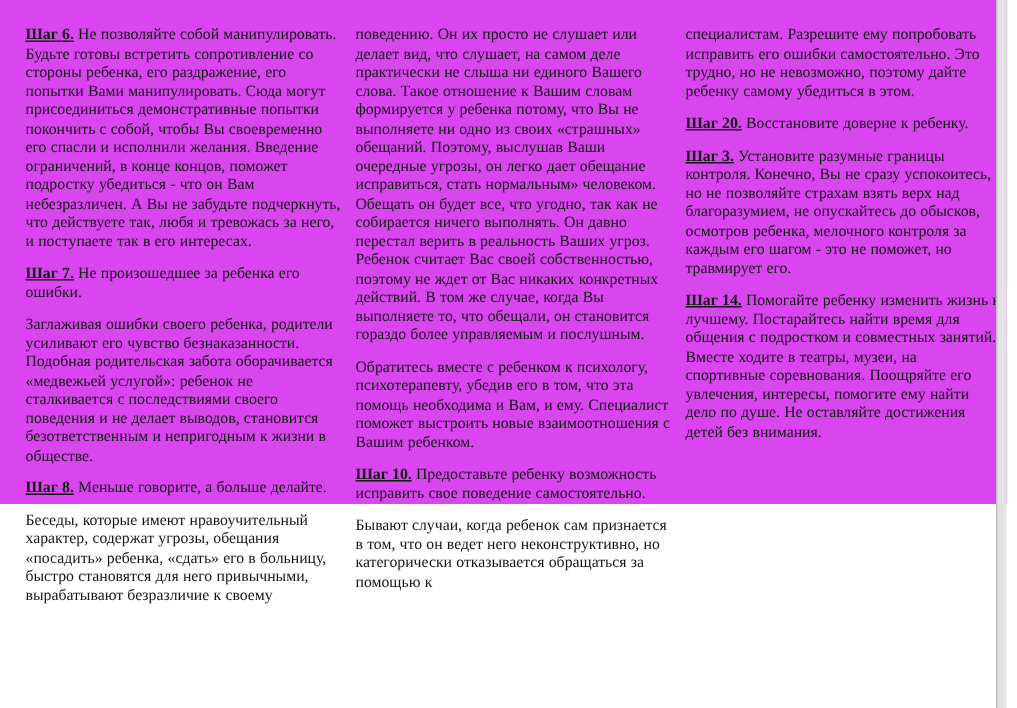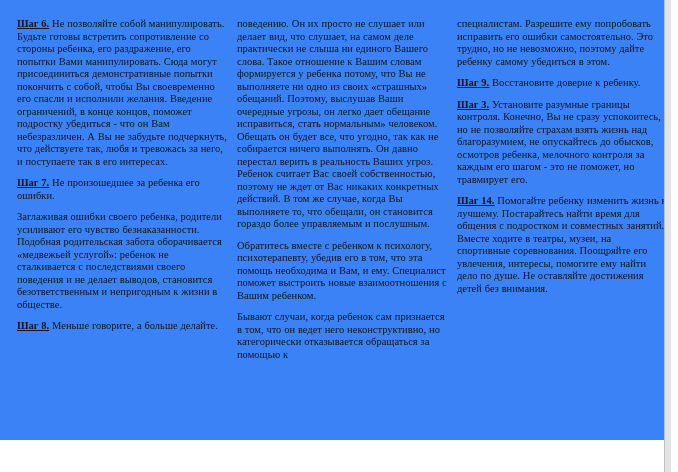--- a/index.html
+++ b/index.html
@@ -5,22 +5,22 @@
   * { margin: 0; padding: 0; box-sizing: border-box; }
   html, body { width: 678px; height: 472px; overflow: hidden; }
   body {
     background: #ffffff;
     font-family: "Liberation Serif", "DejaVu Serif", serif;
     position: relative;
   }
   .page {
     position: absolute;
     left: 0; top: 0;
-    width: 671px; height: 440px;
-    background: #3b82f6;
+    width: 671px; height: 336px;
+    background: #d946ef;
   }
   .page-edge {
     position: absolute;
     right: 0; top: 0;
     width: 7px; height: 472px;
     background: #e3e3e5;
     border-left: 1px solid #bfbfc4;
   }
   .content {
     position: absolute;
@@ -49,27 +49,29 @@
 </head>
 <body>
 
 <div class="page">
   <div class="content">
       <div class="column">
         <p class="para"><span class="step-label">Шаг 6.</span> <span>Не позволяйте собой манипулировать. Будьте готовы встретить сопротивление со стороны ребенка, его раздражение, его попытки Вами манипулировать. Сюда могут присоединиться демонстративные попытки покончить с собой, чтобы Вы своевременно его спасли и исполнили желания. Введение ограничений, в конце концов, поможет подростку убедиться - что он Вам небезразличен. А Вы не забудьте подчеркнуть, что действуете так, любя и тревожась за него, и поступаете так в его интересах.</span></p>
         <p class="para"><span class="step-label">Шаг 7.</span> <span>Не произошедшее за ребенка его ошибки.</span></p>
         <p class="para"><span>Заглаживая ошибки своего ребенка, родители усиливают его чувство безнаказанности. Подобная родительская забота оборачивается «медвежьей услугой»: ребенок не сталкивается с последствиями своего поведения и не делает выводов, становится безответственным и непригодным к жизни в обществе.</span></p>
         <p class="para"><span class="step-label">Шаг 8.</span> <span>Меньше говорите, а больше делайте.</span></p>
+        <p class="para"><span>Беседы, которые имеют нравоучительный характер, содержат угрозы, обещания «посадить» ребенка, «сдать» его в больницу, быстро становятся для него привычными, вырабатывают безразличие к своему</span></p>
       </div>
       <div class="column">
         <p class="para"><span>поведению. Он их просто не слушает или делает вид, что слушает, на самом деле практически не слыша ни единого Вашего слова. Такое отношение к Вашим словам формируется у ребенка потому, что Вы не выполняете ни одно из своих «страшных» обещаний. Поэтому, выслушав Ваши очередные угрозы, он легко дает обещание исправиться, стать нормальным» человеком. Обещать он будет все, что угодно, так как не собирается ничего выполнять. Он давно перестал верить в реальность Ваших угроз. Ребенок считает Вас своей собственностью, поэтому не ждет от Вас никаких конкретных действий. В том же случае, когда Вы выполняете то, что обещали, он становится гораздо более управляемым и послушным.</span></p>
         <p class="para"><span>Обратитесь вместе с ребенком к психологу, психотерапевту, убедив его в том, что эта помощь необходима и Вам, и ему. Специалист поможет выстроить новые взаимоотношения с Вашим ребенком.</span></p>
+        <p class="para"><span class="step-label">Шаг 10.</span> <span>Предоставьте ребенку возможность исправить свое поведение самостоятельно.</span></p>
         <p class="para"><span>Бывают случаи, когда ребенок сам признается в том, что он ведет него неконструктивно, но категорически отказывается обращаться за помощью к</span></p>
       </div>
       <div class="column">
         <p class="para"><span>специалистам. Разрешите ему попробовать исправить его ошибки самостоятельно. Это трудно, но не невозможно, поэтому дайте ребенку самому убедиться в этом.</span></p>
-        <p class="para"><span class="step-label">Шаг 9.</span> <span>Восстановите доверие к ребенку.</span></p>
-        <p class="para"><span class="step-label">Шаг 3.</span> <span>Установите разумные границы контроля. Конечно, Вы не сразу успокоитесь, но не позволяйте страхам взять жизнь над благоразумием, не опускайтесь до обысков, осмотров ребенка, мелочного контроля за каждым его шагом - это не поможет, но травмирует его.</span></p>
+        <p class="para"><span class="step-label">Шаг 20.</span> <span>Восстановите доверие к ребенку.</span></p>
+        <p class="para"><span class="step-label">Шаг 3.</span> <span>Установите разумные границы контроля. Конечно, Вы не сразу успокоитесь, но не позволяйте страхам взять верх над благоразумием, не опускайтесь до обысков, осмотров ребенка, мелочного контроля за каждым его шагом - это не поможет, но травмирует его.</span></p>
         <p class="para"><span class="step-label">Шаг 14.</span> <span>Помогайте ребенку изменить жизнь к лучшему. Постарайтесь найти время для общения с подростком и совместных занятий. Вместе ходите в театры, музеи, на спортивные соревнования. Поощряйте его увлечения, интересы, помогите ему найти дело по душе. Не оставляйте достижения детей без внимания.</span></p>
       </div>
     </div>
   <div class="page-edge"></div>
 </div>
 
 </body></html>

